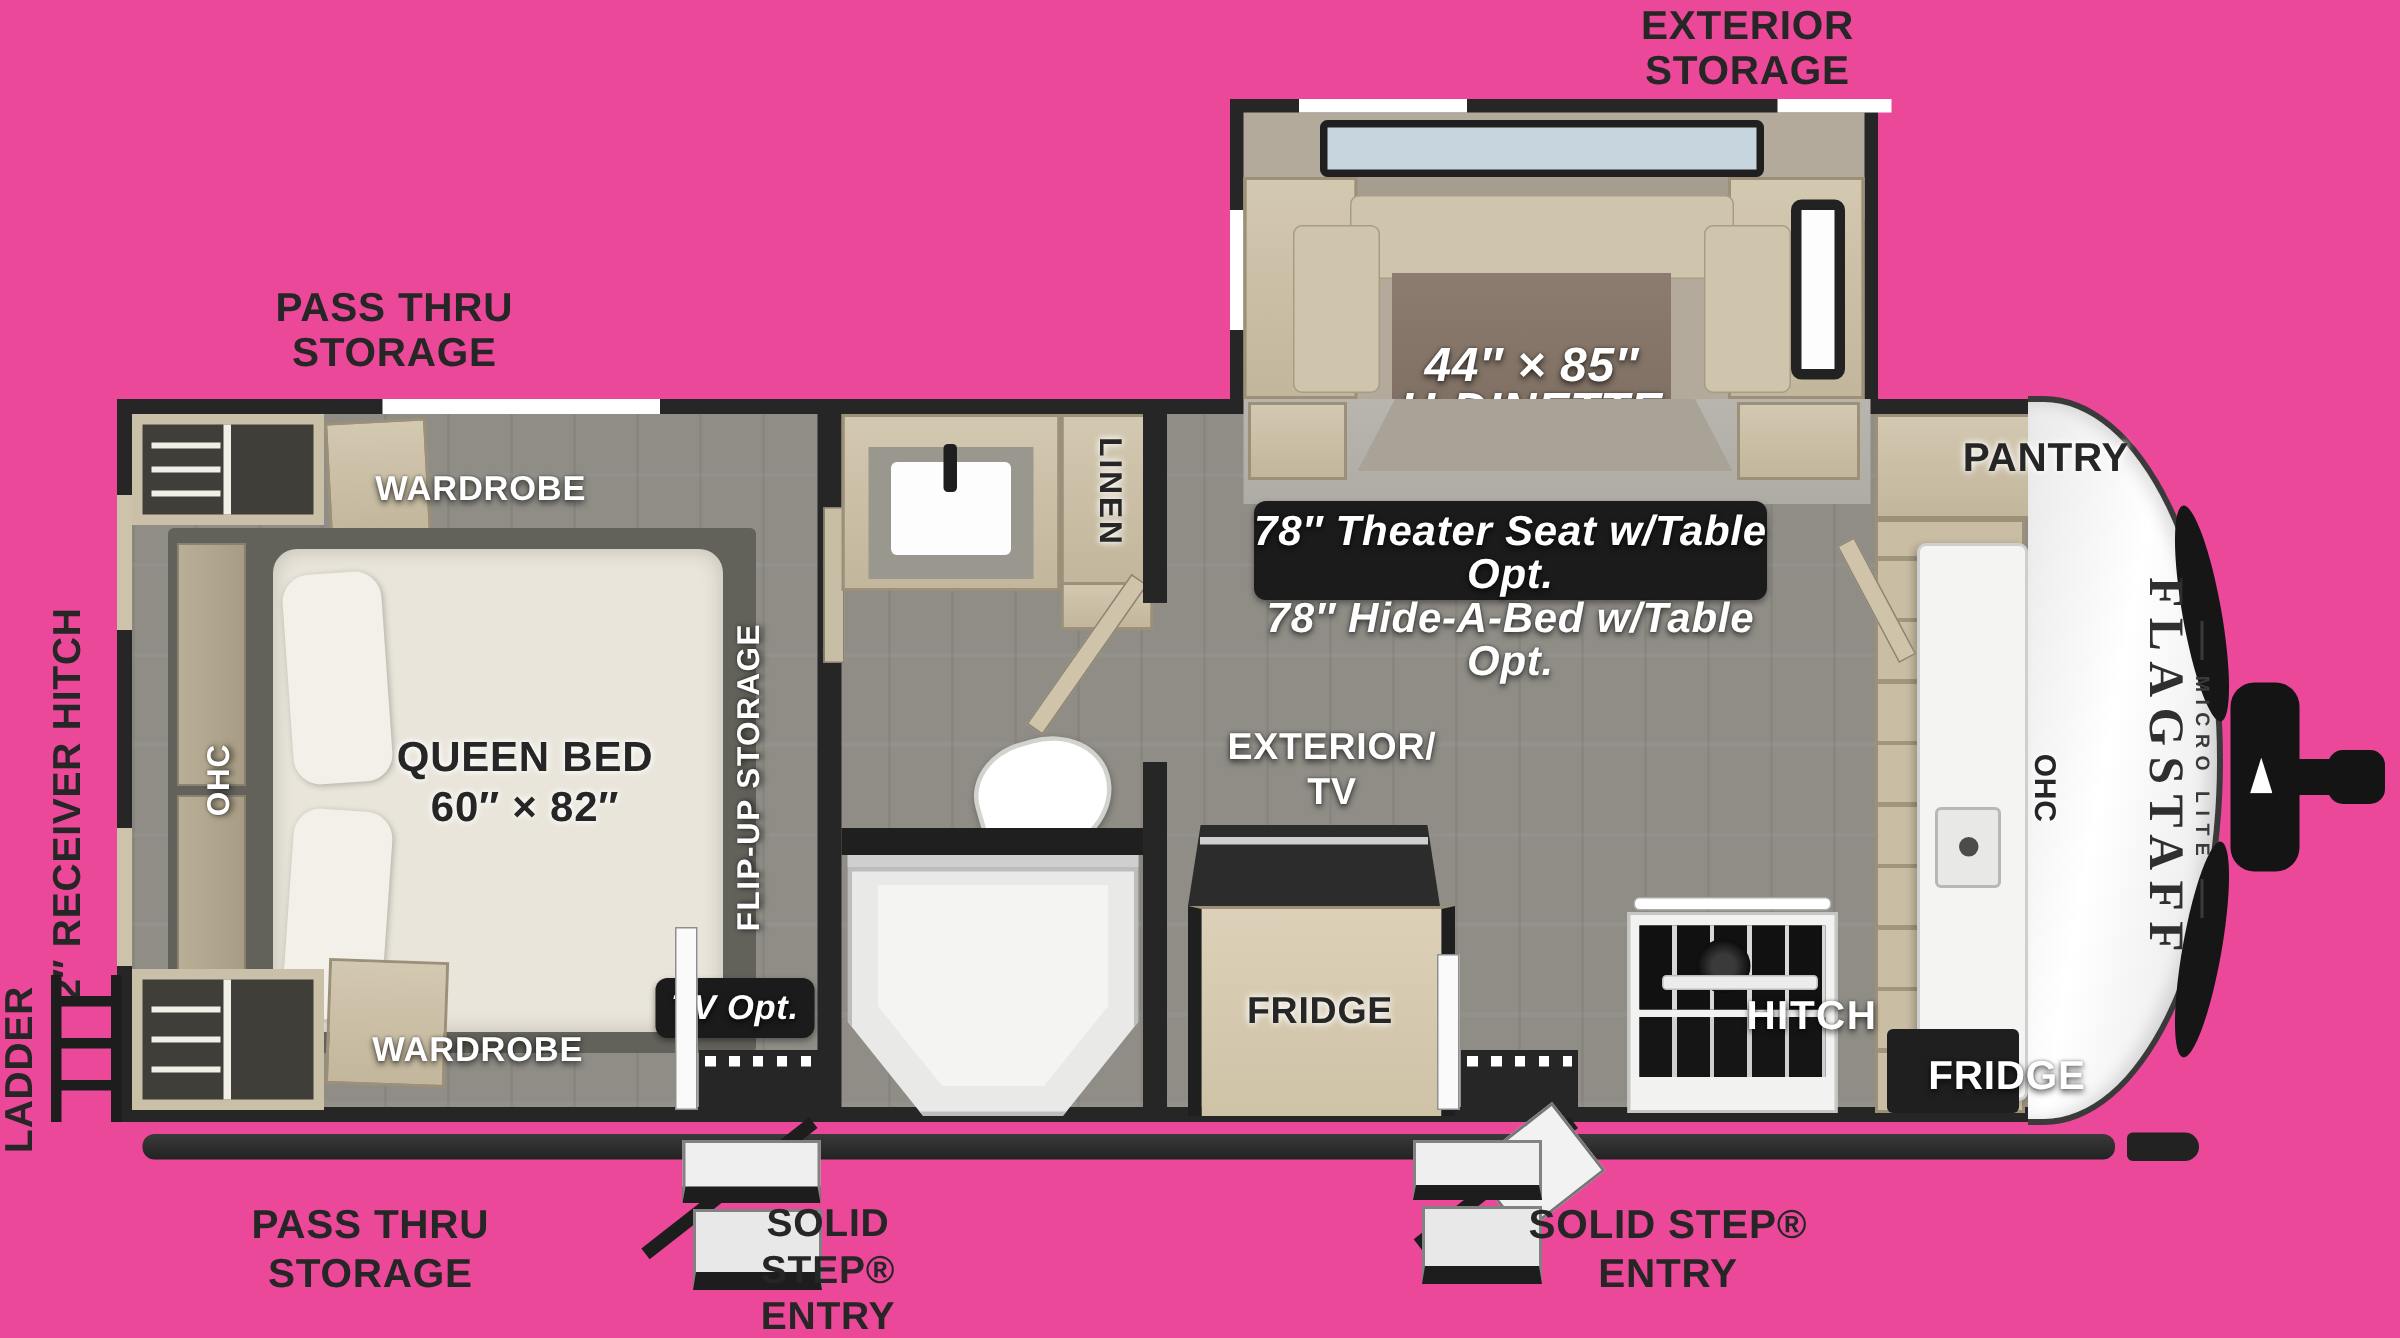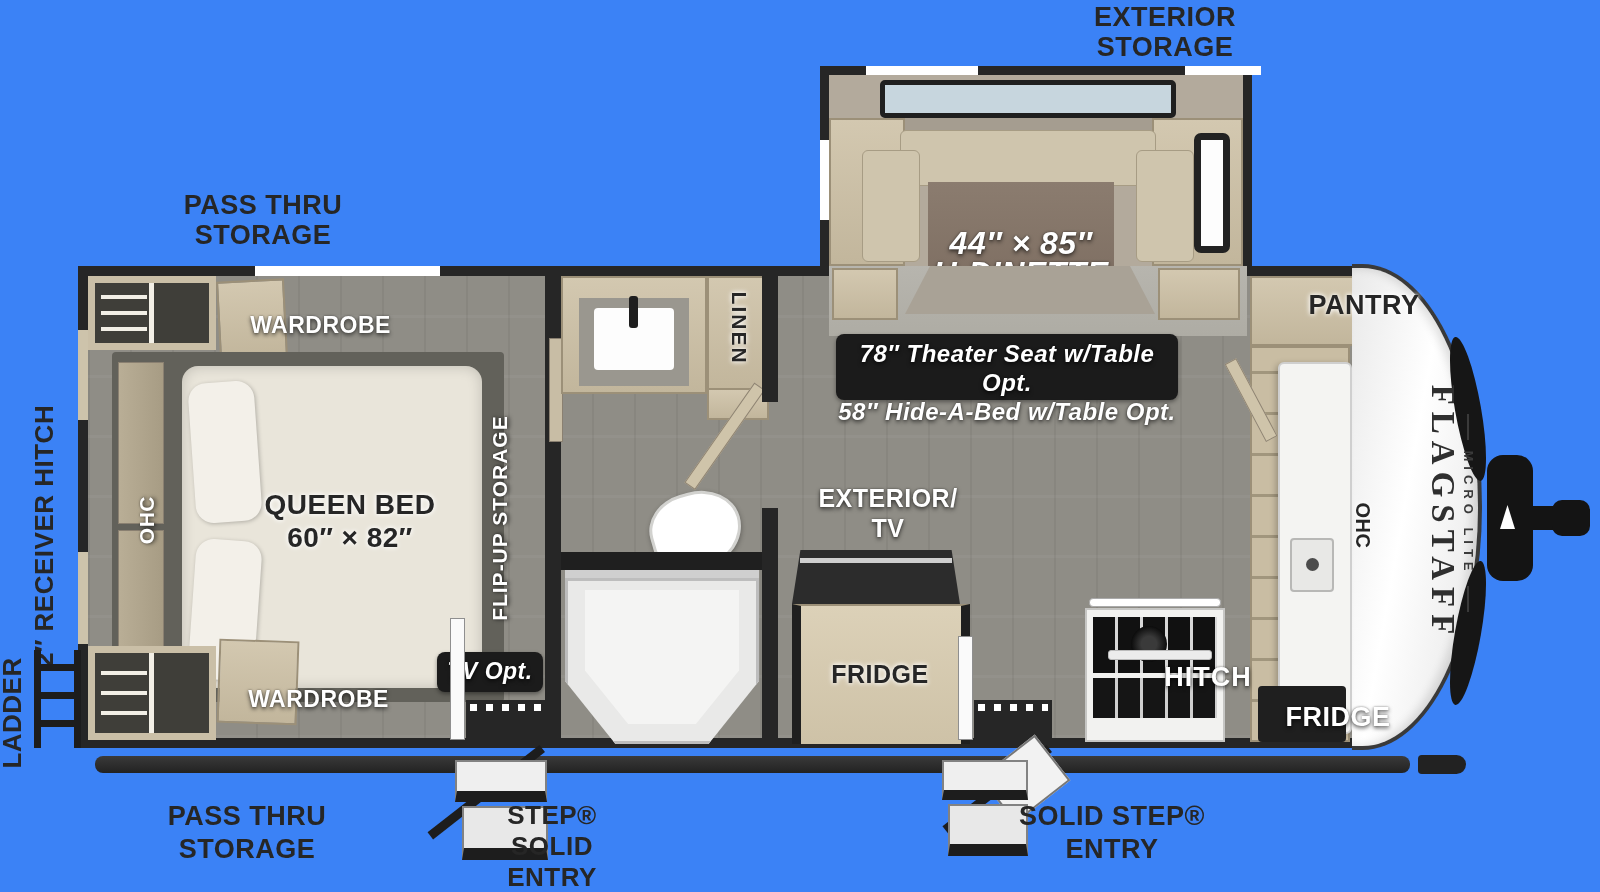--- a/index.html
+++ b/index.html
@@ -1,18 +1,18 @@
 <!DOCTYPE html>
 <html><head>
 <meta charset="utf-8">
 <style>
   * { box-sizing: border-box; margin: 0; padding: 0; }
   html,body { background:#fff; }
   .plan {
-    position: relative; width: 1600px; height: 892px; background: #3b82f6;
+    position: relative; width: 1600px; height: 892px; background: #ec4899;
     font-family: "Liberation Sans", sans-serif; overflow: hidden;
   }
   .abs { position: absolute; }
   .lbl { position:absolute; font-weight:bold; text-align:center; line-height:1.15; letter-spacing:.5px; }
   .w { color:#fff; text-shadow:0 2px 4px rgba(0,0,0,.65),0 0 2px rgba(0,0,0,.4); }
   .d { color:#262626; text-shadow:0 0 4px rgba(255,255,255,.95),0 0 6px rgba(255,255,255,.8); }
   .out { color:#262626; }
   .it { font-style:italic; }
   .rotccw { transform: rotate(-90deg); }
   .rotcw  { transform: rotate(90deg); }
@@ -134,23 +134,23 @@
   <div class="abs" style="left:752px;top:390px;width:13px;height:122px;background:#cfc4aa;border:1px solid #8f8473;transform:rotate(35deg);transform-origin:top right;"></div>
   <div class="abs" style="left:650px;top:492px;width:92px;height:78px;background:#fff;border:3px solid #d2d2cf;border-radius:48% 52% 58% 44%;transform:rotate(-16deg);box-shadow:0 2px 5px rgba(0,0,0,.3);"></div>
   <div class="abs" style="left:561px;top:552px;width:202px;height:18px;background:#1f1f1f;"></div>
   <div class="abs" style="left:565px;top:570px;width:194px;height:8px;background:#cfcfcf;"></div>
   <div class="abs" style="left:565px;top:578px;width:194px;height:166px;background:#e9e9e8;border:3px solid #bdbdbd;clip-path:polygon(0 0,100% 0,100% 62%,74% 100%,26% 100%,0 62%);"></div>
   <div class="abs" style="left:585px;top:590px;width:154px;height:134px;background:#f4f4f3;clip-path:polygon(0 0,100% 0,100% 60%,72% 100%,28% 100%,0 60%);"></div>
   <div class="abs wall" style="left:762px;top:266px;width:16px;height:136px;"></div>
   <div class="abs wall" style="left:762px;top:508px;width:16px;height:240px;"></div>
 
   <div class="blackpill" style="left:836px;top:334px;width:342px;height:66px;"></div>
-  <div class="lbl w it" style="left:836px;top:339px;width:342px;font-size:24px;line-height:29px;">
+  <div class="lbl w it" style="left:836px;top:339px;width:342px;font-size:28px;line-height:29px;">
     <div>78″ Theater Seat w/Table Opt.</div>
-    <div>58″ Hide-A-Bed w/Table Opt.</div>
+    <div>78″ Hide-A-Bed w/Table Opt.</div>
   </div>
 
   <div class="lbl w" style="left:798px;top:483px;width:180px;font-size:25px;line-height:30px;">
     <div>EXTERIOR/</div>
     <div>TV</div>
   </div>
   <div class="abs" style="left:792px;top:550px;width:168px;height:54px;background:#2c2c2c;clip-path:polygon(5% 0,95% 0,100% 100%,0 100%);"></div>
   <div class="abs" style="left:800px;top:558px;width:152px;height:5px;background:#cfcfcf;"></div>
   <div class="abs" style="left:792px;top:604px;width:178px;height:140px;background:linear-gradient(180deg,#dcd1b8,#cec2a7);border-left:9px solid #1f1f1f;border-right:9px solid #1f1f1f;border-top:2px solid #9c9078;"></div>
   <div class="lbl d" style="left:810px;top:660px;width:140px;font-size:25px;">
@@ -229,22 +229,22 @@
   <div class="abs" style="left:1052px;top:752px;width:132px;height:9px;background:#1d1d1d;transform:rotate(142deg);transform-origin:0 0;"></div>
   <div class="abs" style="left:990px;top:750px;width:70px;height:58px;background:#f2f2f2;border:2px solid #777;transform:rotate(-38deg);"></div>
   <div class="abs" style="left:942px;top:760px;width:86px;height:40px;background:#efefef;border:2px solid #828282;border-bottom:10px solid #1d1d1d;"></div>
   <div class="abs" style="left:948px;top:804px;width:80px;height:52px;background:#e8e8e8;border:2px solid #828282;border-bottom:12px solid #1d1d1d;"></div>
 
   <div class="lbl out" style="left:122px;top:800px;width:250px;font-size:27px;line-height:33px;">
     <div>PASS THRU</div>
     <div>STORAGE</div>
   </div>
   <div class="lbl out" style="left:452px;top:800px;width:200px;font-size:26px;line-height:31px;">
+    <div>SOLID</div>
     <div>STEP®</div>
-    <div>SOLID</div>
     <div>ENTRY</div>
   </div>
   <div class="lbl out" style="left:972px;top:800px;width:280px;font-size:27px;line-height:33px;">
     <div>SOLID STEP®</div>
     <div>ENTRY</div>
   </div>
 
 </div>
 
 </body></html>

